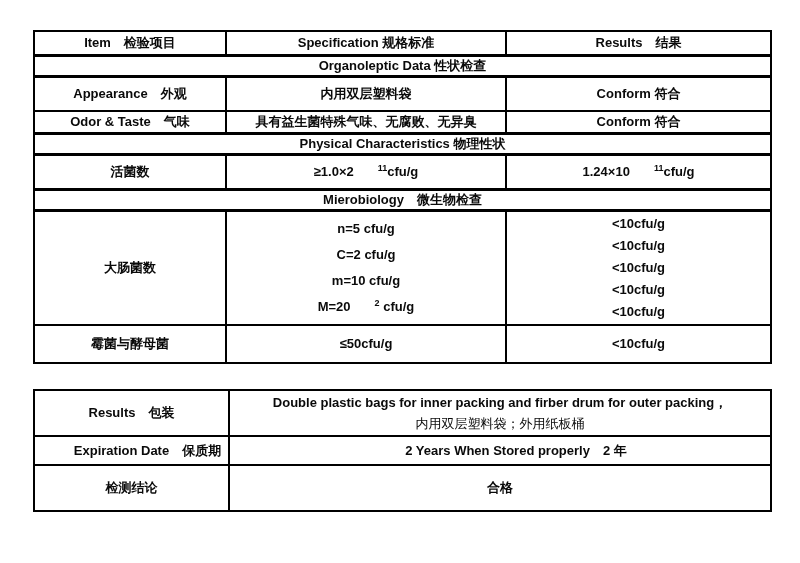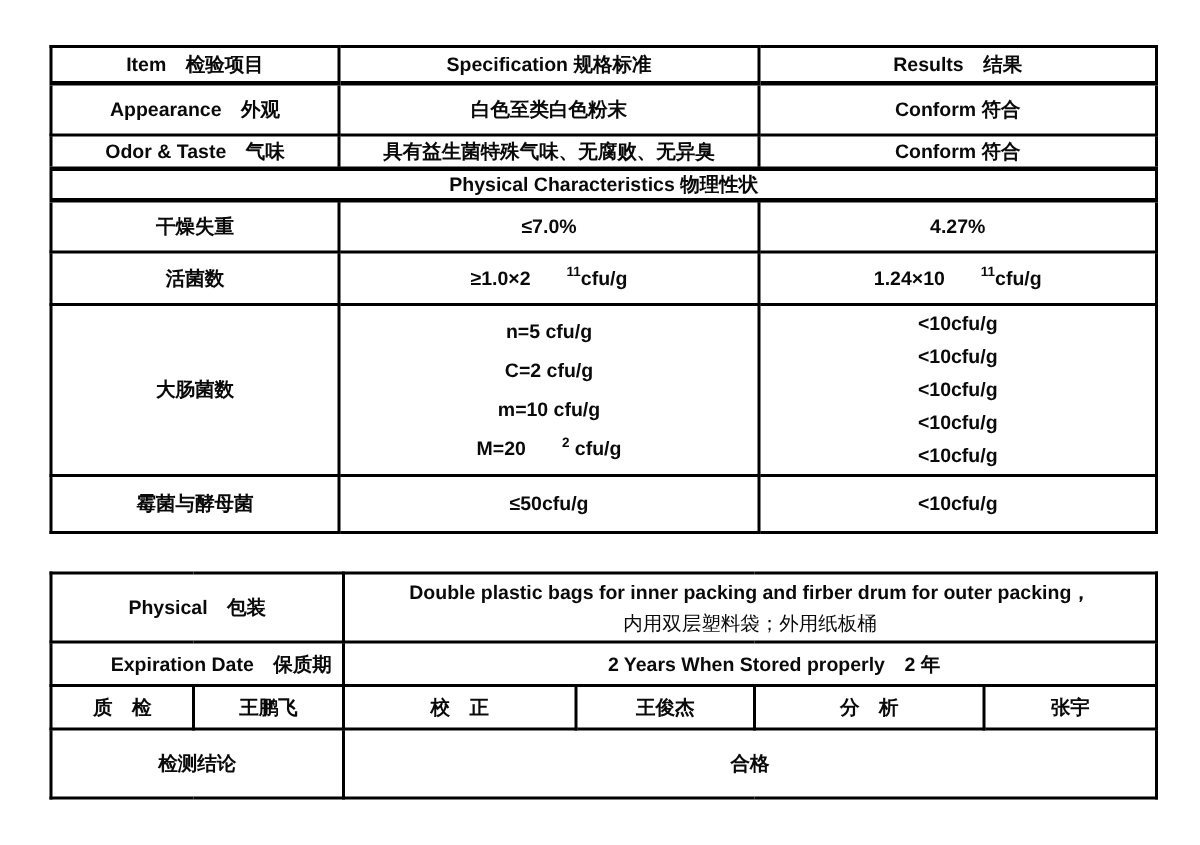--- a/index.html
+++ b/index.html
@@ -69,42 +69,43 @@
         <col class="c1">
         <col class="c2">
         <col class="c3">
       </colgroup>
     <tbody>
       <tr class="h-header">
         <td>Item　检验项目</td>
         <td>Specification 规格标准</td>
         <td>Results　结果</td>
       </tr>
+      <tr class="h-section">
+        <td colspan="3">Organoleptic Data 性状检查</td>
+      </tr>
       <tr class="h-row21">
         <td>Appearance　外观</td>
-        <td>白色至类白色粉末</td>
+        <td>内用双层塑料袋</td>
         <td>Conform 符合</td>
       </tr>
       <tr class="h-row22">
         <td>Odor &amp; Taste　气味</td>
         <td>具有益生菌特殊气味、无腐败、无异臭</td>
         <td>Conform 符合</td>
       </tr>
       <tr class="h-section">
         <td colspan="3">Physical Characteristics 物理性状</td>
       </tr>
       <tr class="h-row21">
-        <td>干燥失重</td>
-        <td>≤7.0%</td>
-        <td>4.27%</td>
-      </tr>
-      <tr class="h-row21">
         <td>活菌数</td>
         <td><span>≥1.0×2</span><sup>11</sup><span>cfu/g</span></td>
         <td><span>1.24×10</span><sup>11</sup><span>cfu/g</span></td>
+      </tr>
+      <tr class="h-section">
+        <td colspan="3">Mierobiology　微生物检查</td>
       </tr>
       <tr class="h-coliform">
         <td>大肠菌数</td>
         <td class="spec-lines">
           <div>n=5 cfu/g</div>
           <div>C=2 cfu/g</div>
           <div>m=10 cfu/g</div>
           <div><span>M=20</span><sup>2</sup><span> cfu/g</span></div>
         </td>
         <td class="result-lines">
@@ -129,37 +130,29 @@
     <colgroup>
         <col class="i1">
         <col class="i2">
         <col class="i3">
         <col class="i4">
         <col class="i5">
         <col class="i6">
       </colgroup>
     <tbody>
       <tr class="h-packing">
-        <td colspan="2">Physical　包装</td>
+        <td colspan="2">Results　包装</td>
         <td colspan="4" class="packing-cell">
           <div>Double plastic bags for inner packing and firber drum for outer packing，</div>
           <div class="normal-weight">内用双层塑料袋；外用纸板桶</div>
         </td>
       </tr>
       <tr class="h-expiration">
         <td colspan="2">Expiration Date　保质期</td>
         <td colspan="4">2 Years When Stored properly　2 年</td>
-      </tr>
-      <tr class="h-signature">
-        <td>质　检</td>
-        <td>王鹏飞</td>
-        <td>校　正</td>
-        <td>王俊杰</td>
-        <td>分　析</td>
-        <td>张宇</td>
       </tr>
       <tr class="h-conclusion">
         <td colspan="2">检测结论</td>
         <td colspan="4">合格</td>
       </tr>
     </tbody>
   </table>
 
 </div>
 

